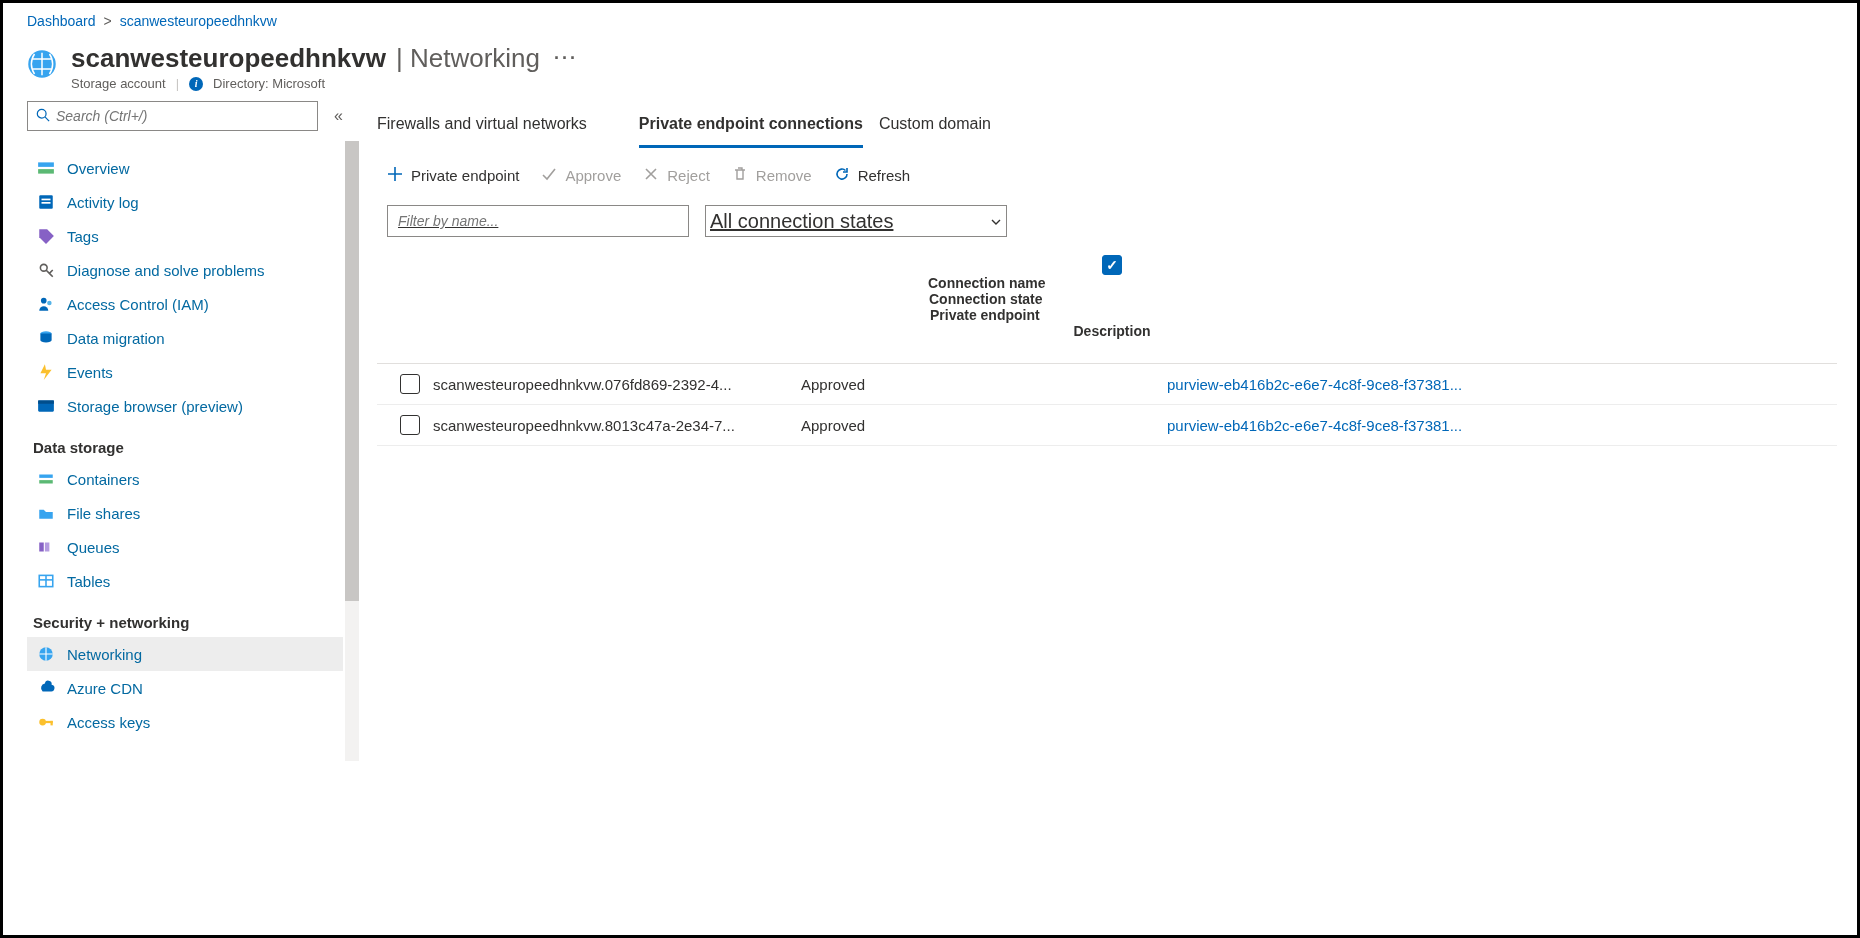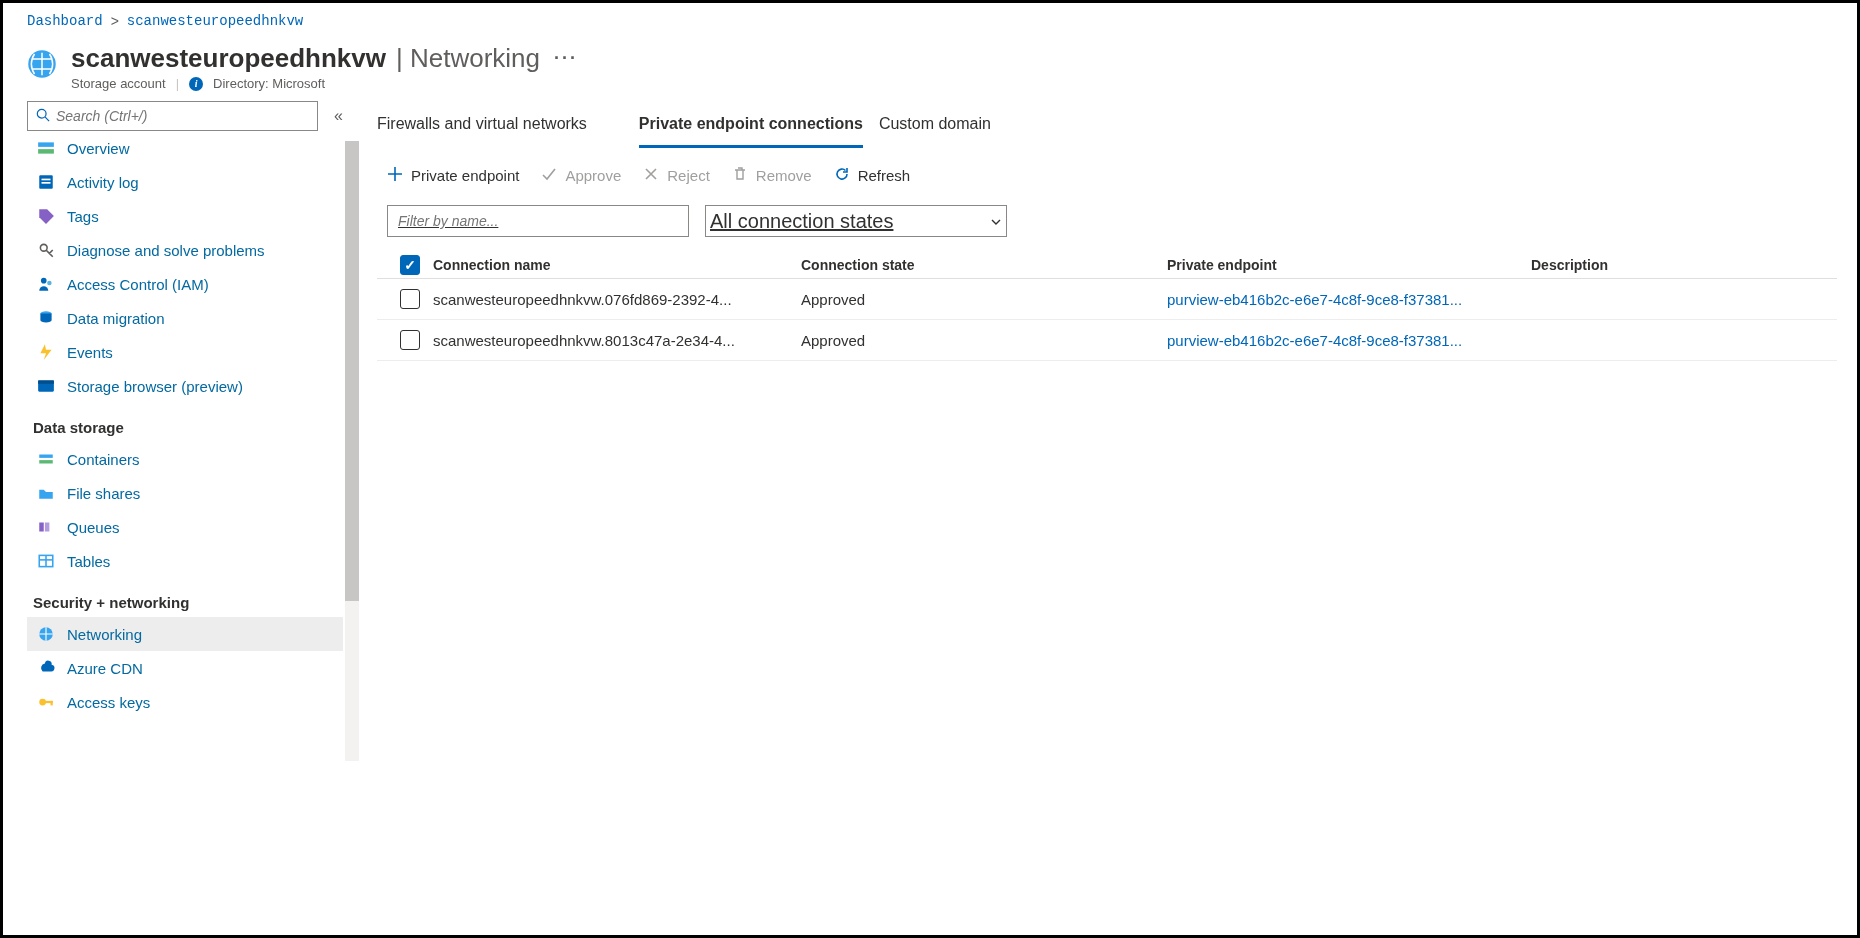--- a/index.html
+++ b/index.html
@@ -11,21 +11,21 @@
   width: 1860px;
   height: 938px;
   border: 3px solid #000;
 }
 .breadcrumb {
   display: flex;
   align-items: center;
   padding: 10px 24px 6px 24px;
   font-size: 14px;
 }
-.breadcrumb a { color: #0067b8; text-decoration: none; font-family: Liberation Mono, monospace; }
+.breadcrumb a { color: #0067b8; text-decoration: none; }
 .breadcrumb .sep { color: #605e5c; margin: 0 8px; }
 
 .header {
   display: flex;
   align-items: flex-start;
   padding: 8px 24px 10px 24px;
   gap: 14px;
 }
 .resource-icon {
   width: 30px; height: 30px; flex: 0 0 30px;
@@ -51,21 +51,21 @@
   font-size:10px; font-weight:bold; font-style: italic; font-family: Georgia, serif;
 }
 .more-btn { margin-left: 14px; font-size: 18px; color: #605e5c; letter-spacing: 2px; cursor:pointer;}
 
 .content { display: flex; height: calc(938px - 110px); }
 .sidebar {
   width: 354px; flex: 0 0 354px;
   padding: 0 14px 8px 24px;
   position: relative;
 }
-.search-row { display:flex; align-items:center; gap: 16px; margin-bottom: 0;}
+.search-row { display:flex; align-items:center; gap: 16px; margin-bottom: 20px;}
 .search-box {
   flex:1;
   border:1px solid #8a8886;
   height: 30px;
   display:flex; align-items:center;
   padding: 0 8px; gap:6px;
 }
 .search-box input {
   border:none; outline:none; width:100%; font-size:14px; font-style: italic; color:#605e5c;
 }
@@ -129,21 +129,21 @@
 }
 .filter-select {
   width: 302px; height:32px; border:1px solid #8a8886;
   display:flex; align-items:center; justify-content:space-between;
   padding: 0 4px; font-size:20px; cursor:pointer;
 }
 
 .table { width:100%; }
 .thead {
   display:flex; align-items:center; border-bottom:1px solid #e1dfdd;
-  padding: 6px 0 3px 10px; font-weight:600;
+  padding: 6px 0 24px 10px; font-weight:600;flex-direction:column;
 }
 .col-check { width:46px; display:flex; justify-content:center;}
 .col-name { width: 368px; }
 .col-state { width: 366px; }
 .col-endpoint { width: 364px; }
 .col-desc { flex:1; }
 .trow {
   display:flex; align-items:center; border-bottom:1px solid #ededed;
   padding: 10px 0 10px 10px; font-size:15px;
 }
@@ -413,20 +413,20 @@
           </div>
         <div class="col-name ellip">scanwesteuropeedhnkvw.076fd869-2392-4...</div>
         <div class="col-state">Approved</div>
         <div class="col-endpoint ellip link">purview-eb416b2c-e6e7-4c8f-9ce8-f37381...</div>
         <div class="col-desc"></div>
       </div>
       <div class="trow">
         <div class="col-check">
             <span class="checkbox"></span>
           </div>
-        <div class="col-name ellip">scanwesteuropeedhnkvw.8013c47a-2e34-4...</div>
+        <div class="col-name ellip">scanwesteuropeedhnkvw.8013c47a-2e34-7...</div>
         <div class="col-state">Approved</div>
         <div class="col-endpoint ellip link">purview-eb416b2c-e6e7-4c8f-9ce8-f37381...</div>
         <div class="col-desc"></div>
       </div>
     </div>
   </div>
 </div>
 
 </body></html>

